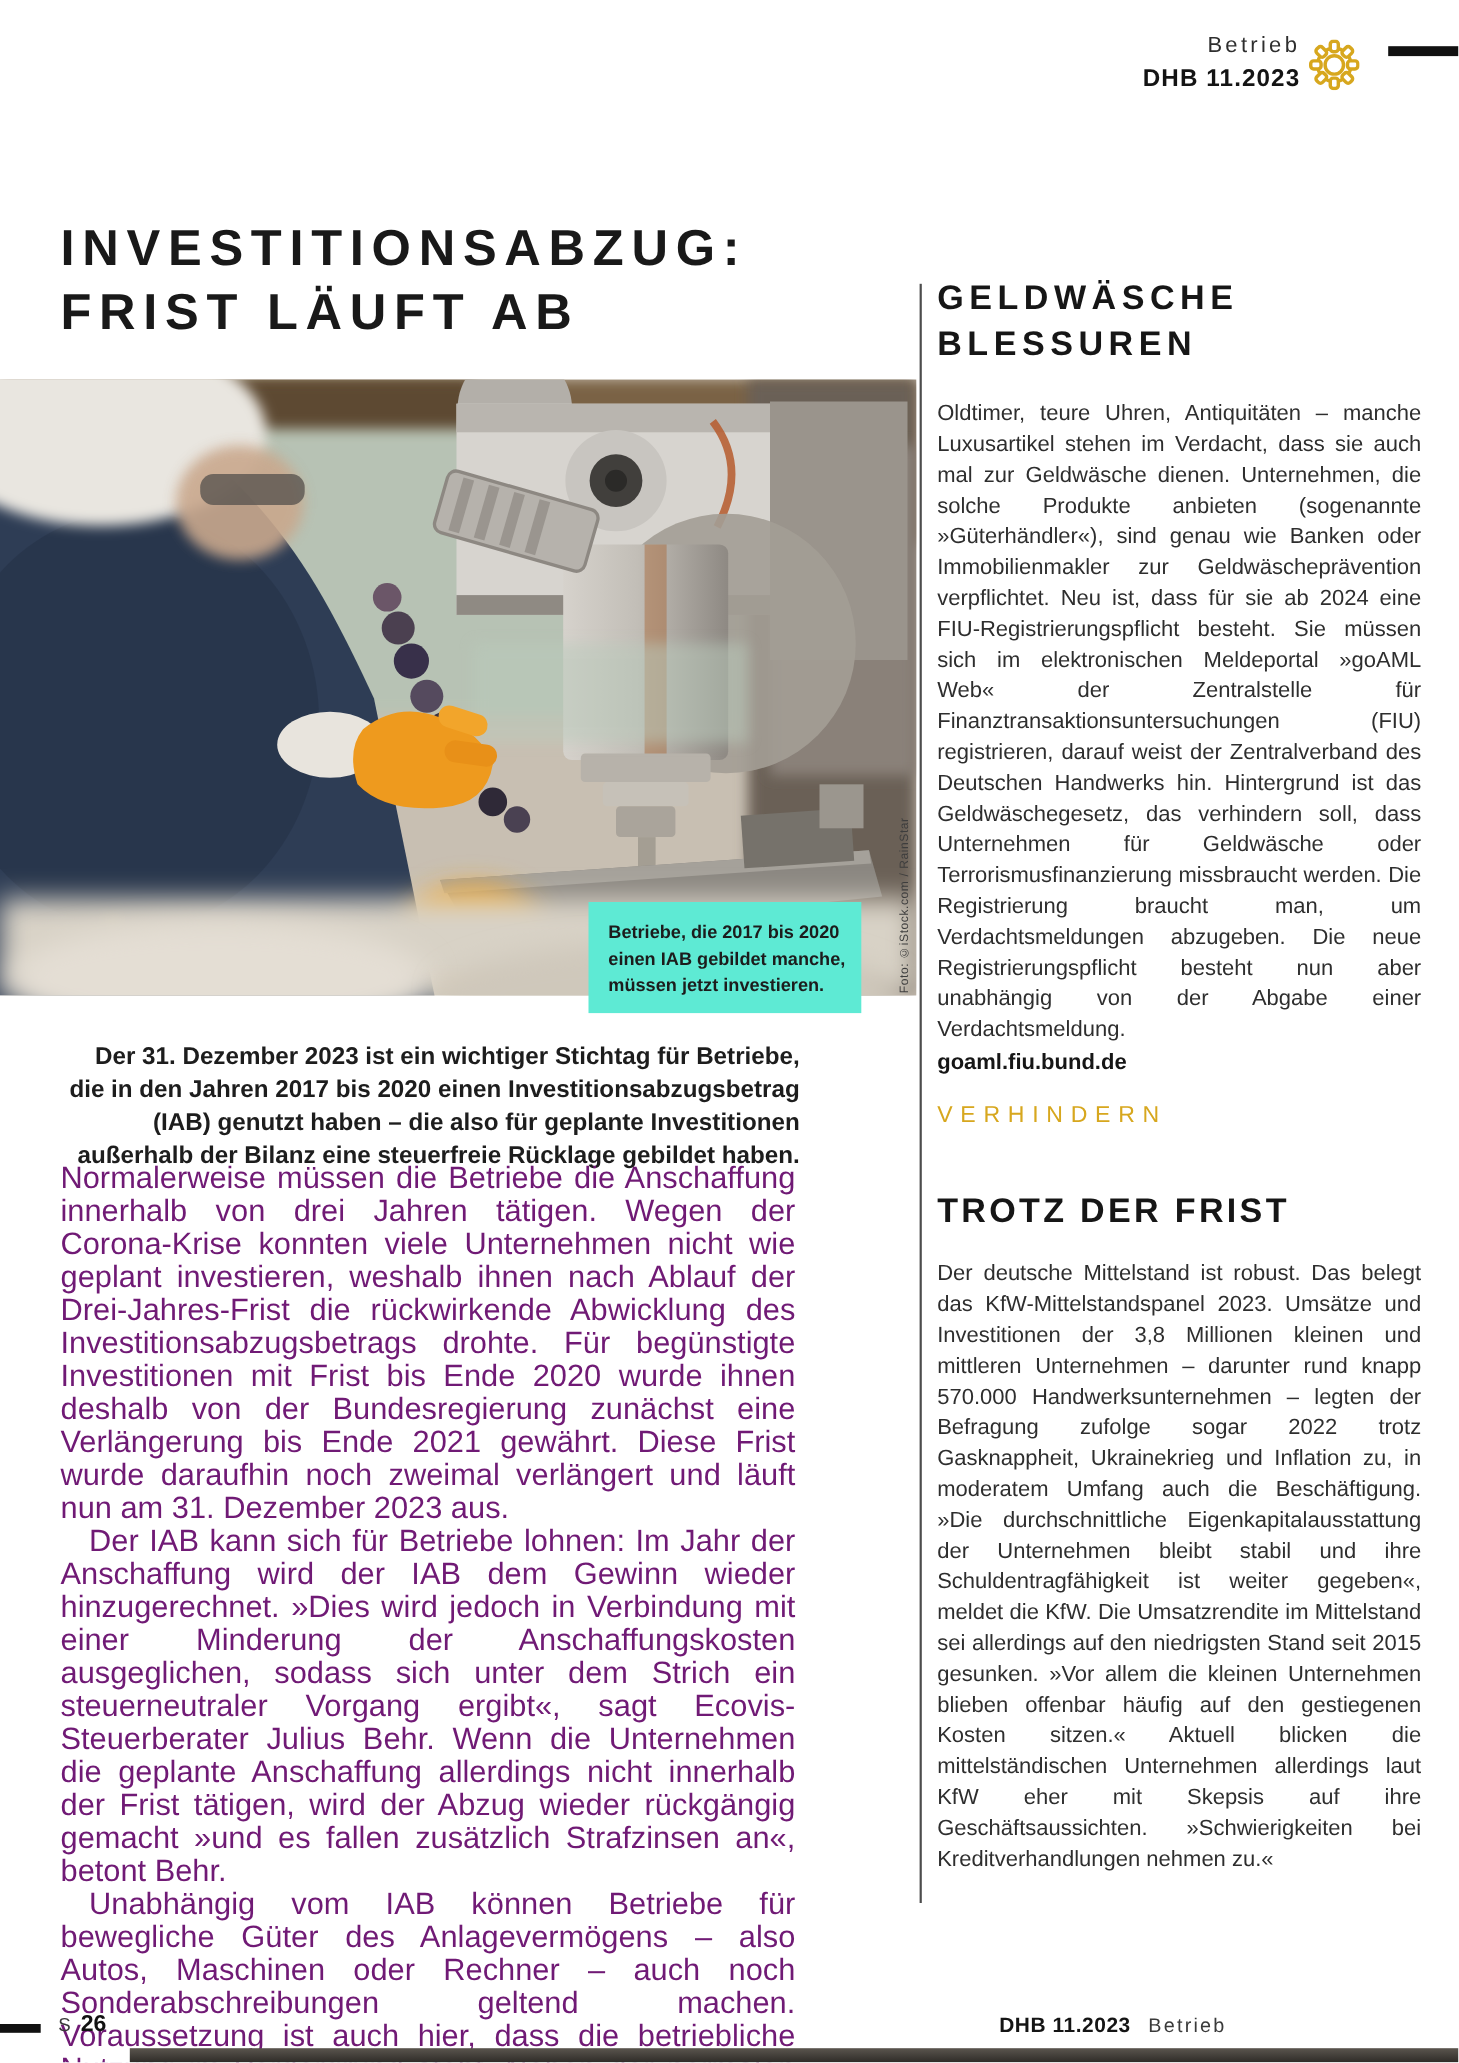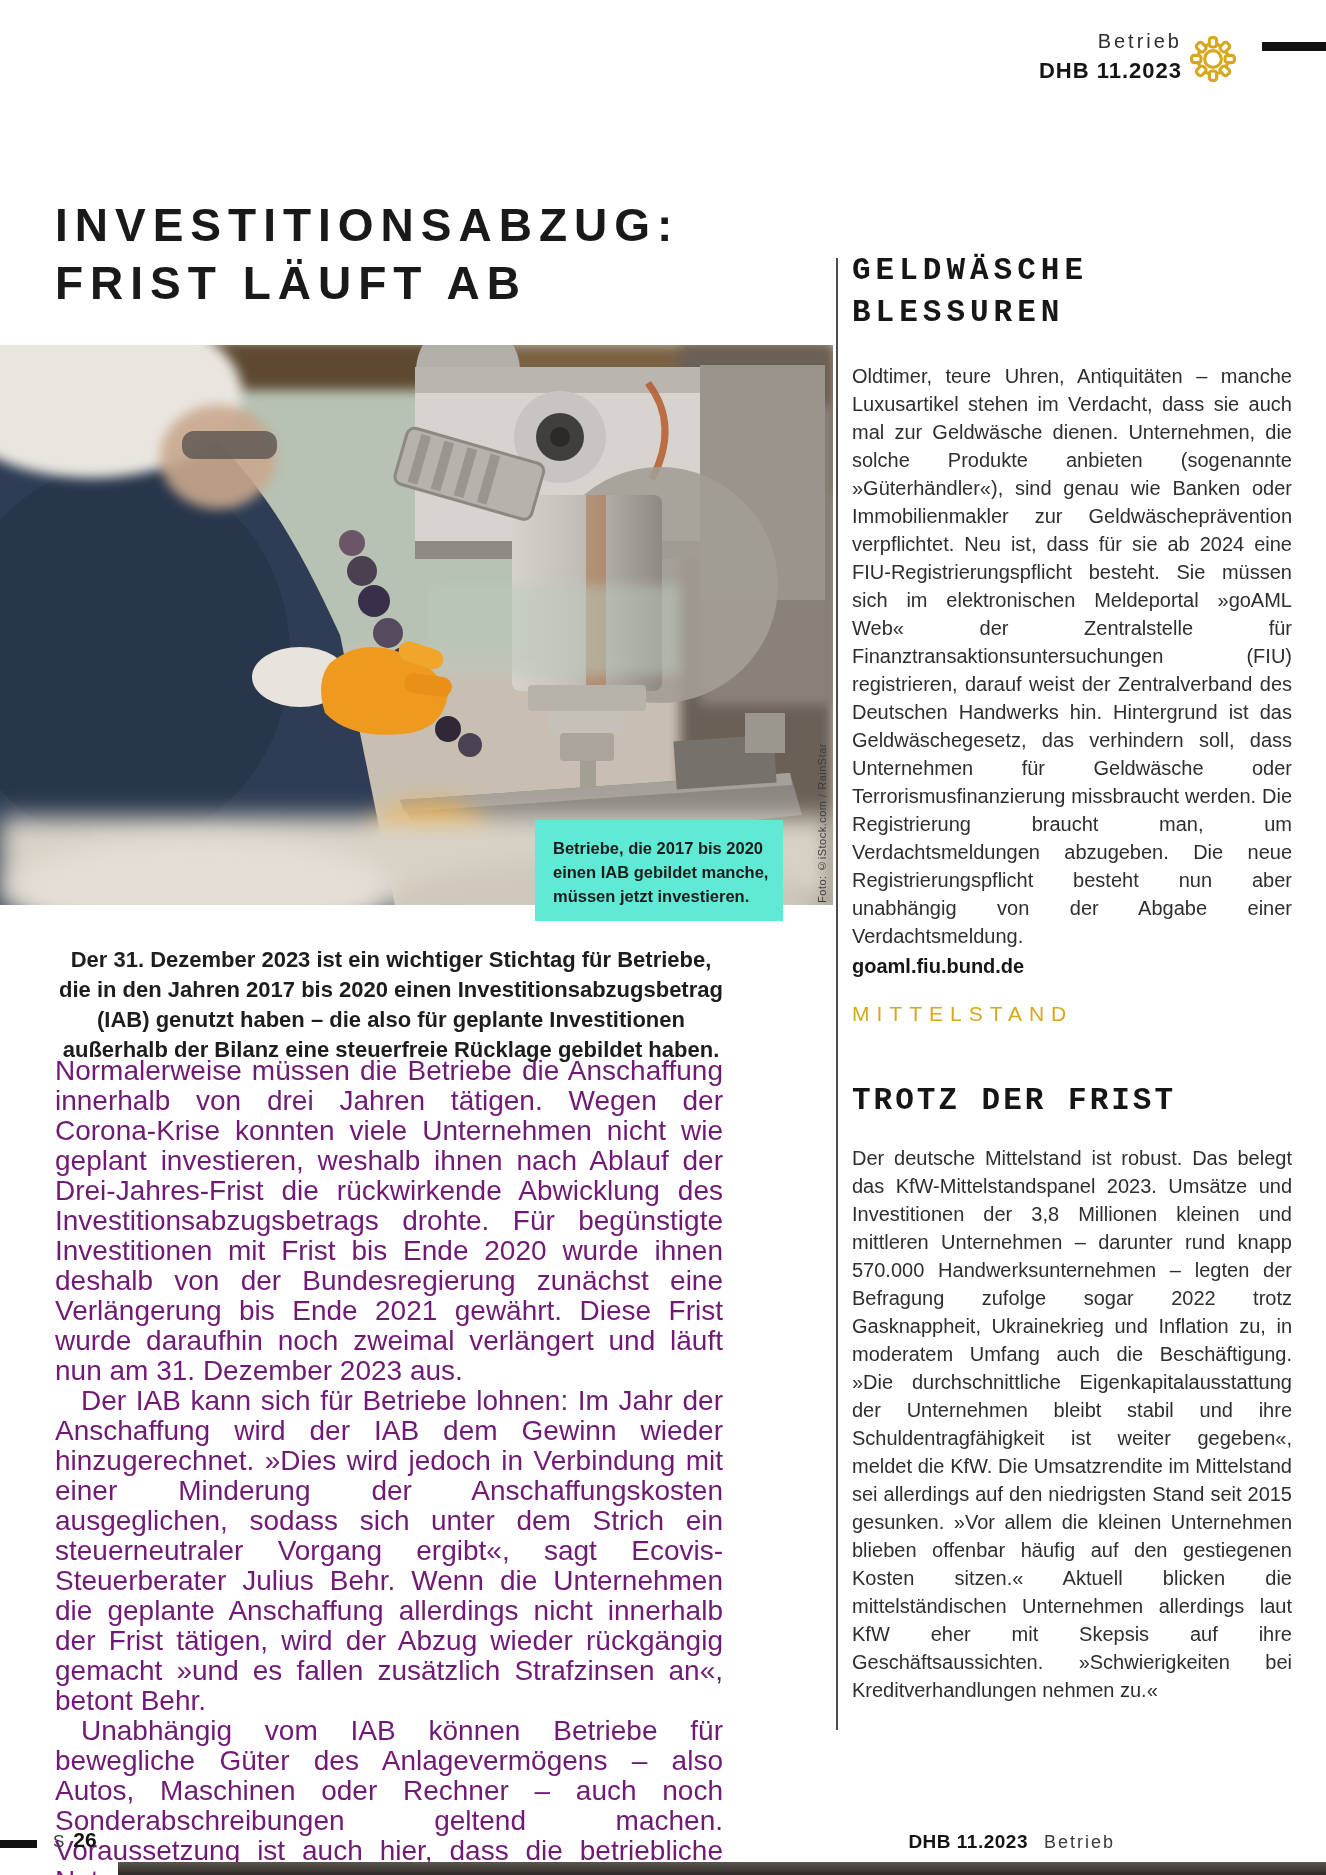--- a/index.html
+++ b/index.html
@@ -19,30 +19,30 @@
     font-size:46px;font-weight:600;letter-spacing:7px;line-height:58px;color:#191919;}
   .photo{position:absolute;left:0;top:345px;width:833px;height:560px;overflow:visible;}
   .photo svg{display:block;width:833px;height:560px;}
   .photo-caption{position:absolute;left:535px;top:820px;width:248px;background:#5eead4;
     padding:16px 16px 13px 18px;box-sizing:border-box;}
   .photo-caption div{font-size:16.5px;font-weight:700;line-height:24px;color:#1c1c1c;white-space:nowrap;}
   .photo-credit{position:absolute;right:5px;bottom:2px;
     writing-mode:vertical-rl;transform:rotate(180deg);
     font-size:11px;letter-spacing:.5px;color:#3d3d3d;}
   .lead{position:absolute;left:55px;top:945px;width:672px;
-    font-size:22px;font-weight:700;line-height:30px;color:#1d1d1d;text-align:center;}
+    font-size:22px;font-weight:700;line-height:30px;color:#1d1d1d;text-align:right;}
   .bodycol{position:absolute;left:55px;top:1056px;width:668px;
     font-size:28px;line-height:30px;text-align:justify;color:#701a75;}
   .bodycol p{margin:0;}
   .bodycol p + p{text-indent:26px;}
   
   .vrule{position:absolute;left:836px;top:258px;width:2px;height:1472px;background:#4d4d4d;}
   
   .sb{position:absolute;left:852px;width:440px;}
-  .sb-head{font-size:31px;font-weight:700;letter-spacing:5px;line-height:42px;color:#161616;font-family:Liberation Mono, monospace;}
+  .sb-head{font-size:31px;font-weight:700;letter-spacing:5px;line-height:42px;color:#161616;}
   .sb1-head{top:250px;}
   .sb1-body{top:362px;font-size:20px;line-height:28px;text-align:justify;color:#2e2e2e;}
   .sb-link{font-weight:700;color:#161616;margin-top:2px;font-size:20px;line-height:28px;}
   .sb2{top:1002px;}
   .kicker{font-size:21px;letter-spacing:7px;font-weight:400;}
   .sb2 .sb-head{letter-spacing:3px;margin-top:12px;}
   .sb2-body{margin-top:22px;font-size:20px;line-height:28px;text-align:justify;color:#2e2e2e;}
   
   .ftr-bar{position:absolute;left:0;top:1840px;width:37px;height:8px;background:#111;}
   .ftr-page{position:absolute;left:53px;top:1828px;font-size:17px;letter-spacing:2px;color:#3a3a3a;}
@@ -187,21 +187,21 @@
   <div class="sb sb-head sb1-head" style="top:250px">
     <span>GELDWÄSCHE</span><br>
     <span>BLESSUREN</span>
   </div>
   <div class="sb sb1-body" style="top:362px">
     <p style="margin:0">Oldtimer, teure Uhren, Antiquitäten – manche Luxusartikel stehen im Verdacht, dass sie auch mal zur Geldwäsche dienen. Unternehmen, die solche Produkte anbieten (sogenannte »Güterhändler«), sind genau wie Banken oder Immobilienmakler zur Geldwäscheprävention verpflichtet. Neu ist, dass für sie ab 2024 eine FIU-Registrierungspflicht besteht. Sie müssen sich im elektronischen Meldeportal »goAML Web« der Zentralstelle für Finanztransaktionsuntersuchungen (FIU) registrieren, darauf weist der Zentralverband des Deutschen Handwerks hin. Hintergrund ist das Geldwäschegesetz, das verhindern soll, dass Unternehmen für Geldwäsche oder Terrorismusfinanzierung missbraucht werden. Die Registrierung braucht man, um Verdachtsmeldungen abzugeben. Die neue Registrierungspflicht besteht nun aber unabhängig von der Abgabe einer Verdachtsmeldung.</p>
     <div class="sb-link">goaml.fiu.bund.de</div>
   </div>
 
   <div class="sb sb2" style="top:1002px">
-    <div class="kicker" style="color:#D7A71E">MITTELSTAND</div>
+    <div class="kicker" style="color:#D7A71E">VERHINDERN</div>
     <div class="sb-head">
       <br>
       <span>TROTZ DER FRIST</span>
     </div>
     <p class="sb2-body">Der deutsche Mittelstand ist robust. Das belegt das KfW-Mittelstandspanel 2023. Umsätze und Investitionen der 3,8 Millionen kleinen und mittleren Unternehmen – darunter rund knapp 570.000 Handwerksunternehmen – legten der Befragung zufolge sogar 2022 trotz Gasknappheit, Ukrainekrieg und Inflation zu, in moderatem Umfang auch die Beschäftigung. »Die durchschnittliche Eigenkapitalausstattung der Unternehmen bleibt stabil und ihre Schuldentragfähigkeit ist weiter gegeben«, meldet die KfW. Die Umsatzrendite im Mittelstand sei allerdings auf den niedrigsten Stand seit 2015 gesunken. »Vor allem die kleinen Unternehmen blieben offenbar häufig auf den gestiegenen Kosten sitzen.« Aktuell blicken die mittelständischen Unternehmen allerdings laut KfW eher mit Skepsis auf ihre Geschäftsaussichten. »Schwierigkeiten bei Kreditverhandlungen nehmen zu.«</p>
   </div>
 
   <div class="ftr-bar"></div>
   <div class="ftr-page">
     <span>S</span><b>26</b>

